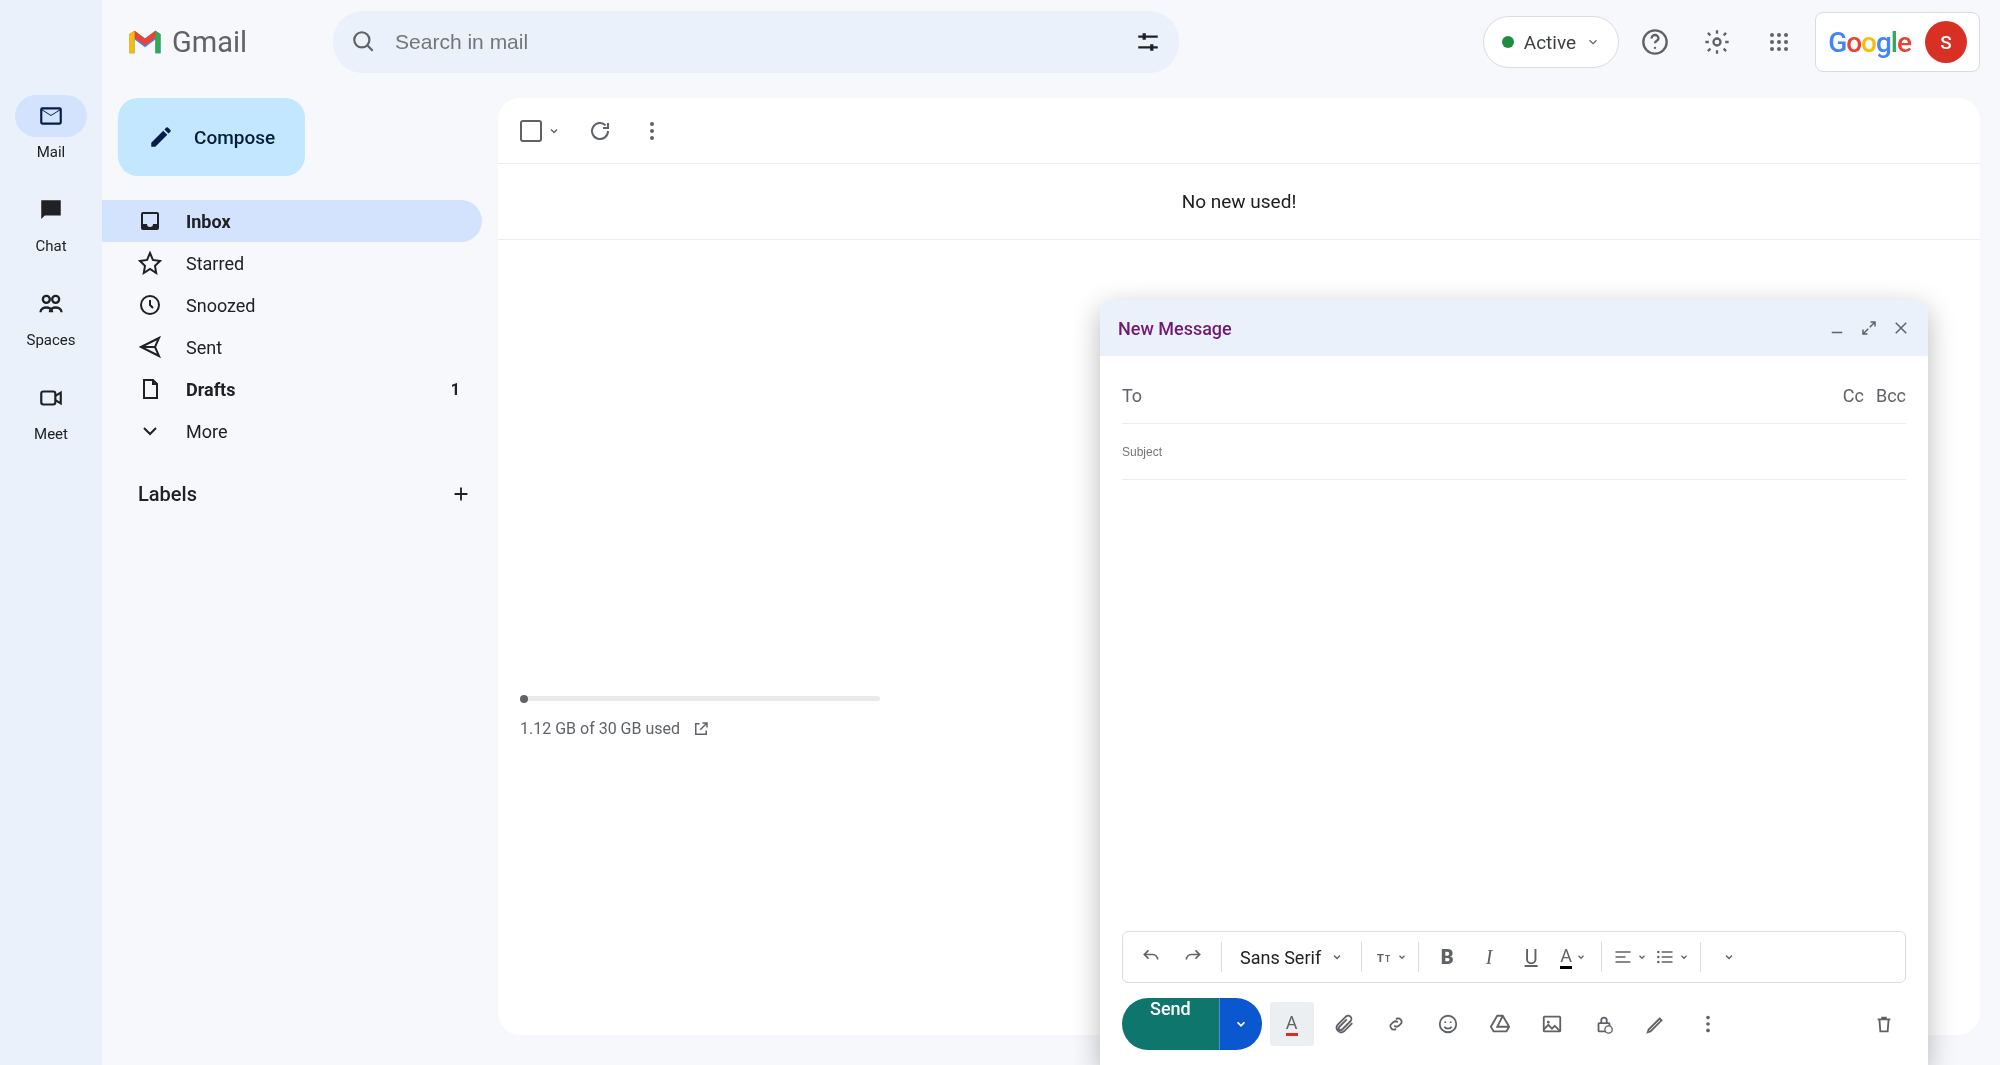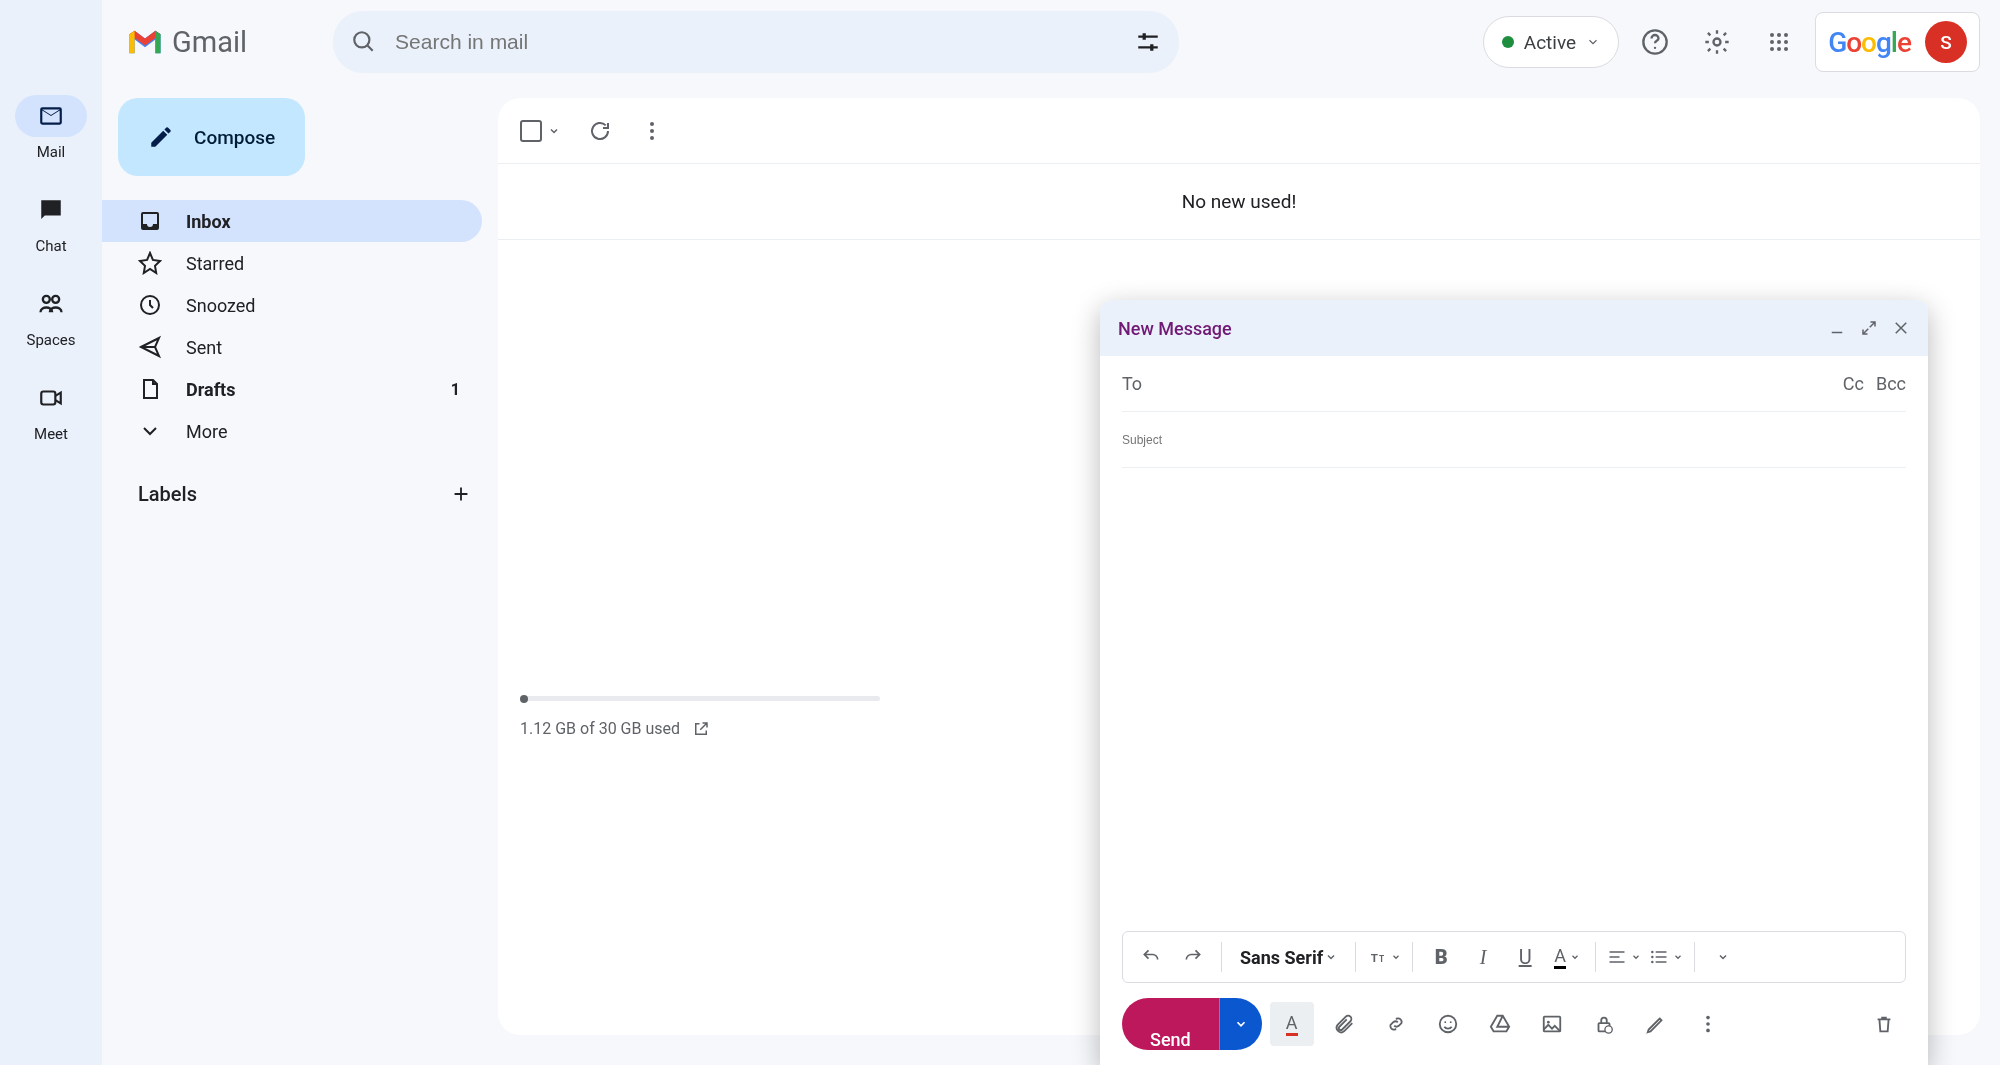--- a/index.html
+++ b/index.html
@@ -113,40 +113,40 @@
     background: #fff; border-radius: 12px 12px 0 0;
     box-shadow: 0 8px 28px rgba(0,0,0,0.28);
     display: flex; flex-direction: column;
   }
   .cw-header {
     height: 56px; background: #eaf1fb; border-radius: 12px 12px 0 0;
     display:flex; align-items:center; padding: 0 18px;
   }
   .cw-title { font-size: 18px; font-weight: 500; color: #701a75; }
   .cw-hdr-icons { margin-left:auto; display:flex; gap:14px; }
-  .cw-fields { padding: 0 22px; }
+  .cw-fields { padding: 12px 22px; }
   .cw-row { height: 56px; border-bottom: 1px solid #eceff1; display:flex; align-items:center; gap: 14px; }
   .cw-row input { flex:1; border:none; outline:none; font-size: 12px; }
   .cw-row .ghost { color: #5f6368; font-size: 18px; }
   .cw-ccbcc { margin-left:auto; display:flex; gap:12px; color: #5f6368; font-size:18px; }
   .cw-body { flex:1; }
   .cw-format {
     margin: 0 22px; height: 52px; border: 1px solid #dadce0; border-radius: 6px;
     display:flex; align-items:center; padding: 0 8px; gap: 2px;
   }
   .fmt-btn { width: 40px; height: 40px; display:flex;align-items:center;justify-content:center; cursor:pointer; border-radius:4px;}
   .fmt-sep { width:1px; height:30px; background:#dadce0; margin: 0 6px; }
-  .fmt-font { font-size: 18px; padding: 0 10px; display:flex; align-items:center; gap:2px; cursor:pointer;font-weight:bold;}
+  .fmt-font { font-size: 18px; padding: 0 10px; display:flex; align-items:center; gap:10px; cursor:pointer;}
   .cw-footer {
     height: 82px; display:flex; align-items:center; padding: 0 22px; gap: 8px;
   }
   .send-btn {
     display:flex; height: 52px; border-radius: 26px; overflow:hidden; cursor:pointer;
   }
-  .send-main { background:#be185d; color:#fff; display:flex; align-items:flex-end; padding: 0 28px; font-size:18px; font-weight:500; }
+  .send-main { background:#0f766e; color:#fff; display:flex; align-items:flex-start; padding: 0 28px; font-size:18px; font-weight:500; }
   .send-drop { background:#0b57d0; display:flex; align-items:center; padding: 0 14px; border-left: 1px solid rgba(255,255,255,0.3);}
   .ft-icon { width: 44px; height:44px; display:flex;align-items:center;justify-content:center; cursor:pointer; border-radius:4px; color:#5f6368;}
   .ft-icon.bg { background:#eceff1; }
   .trash { margin-left:auto; }
 
   svg { display:block; }
   .g-icon { fill:#5f6368; }
   .g-icon-dark { fill:#202124; }
 </style>
 </head>

